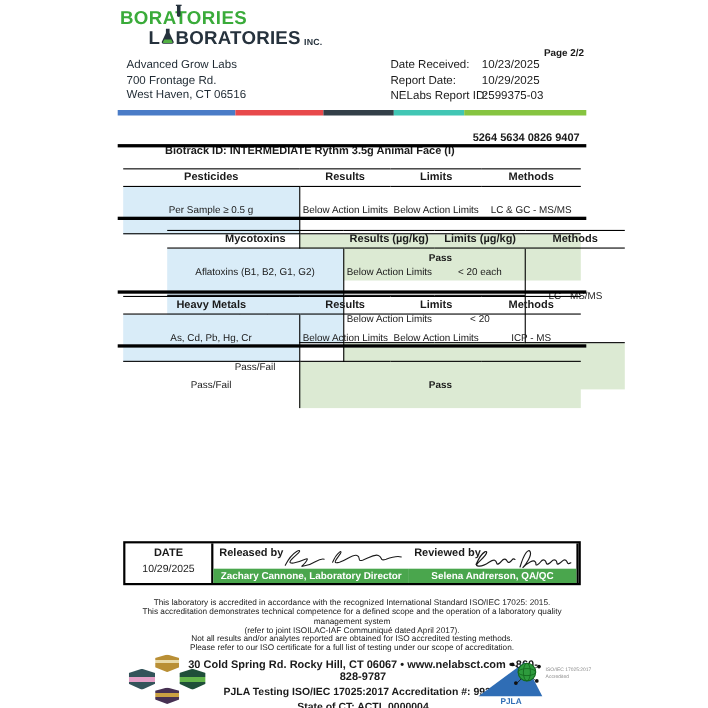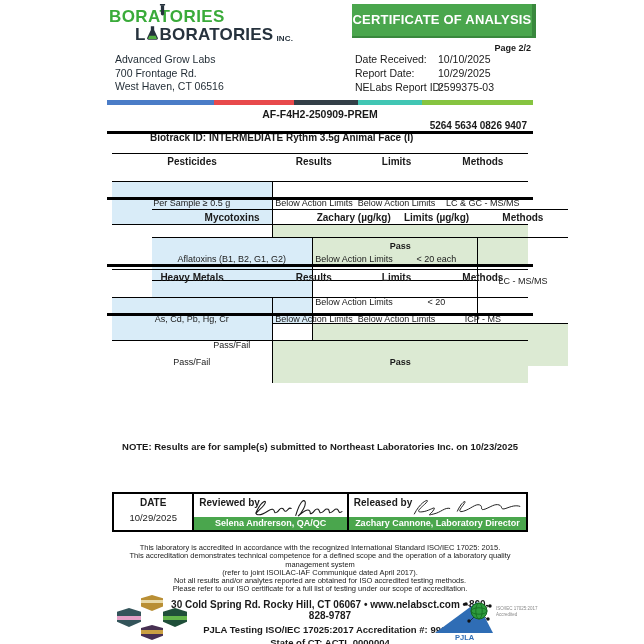--- a/index.html
+++ b/index.html
@@ -45,21 +45,21 @@
   .tl-1 { top:131px; }
   .tl-p { top:197px; } .tl-m { top:264px; } .tl-h { top:313px; }
 
   
   table.tbl { position:absolute; left:5px; width:416px; border-collapse:collapse;
               table-layout:fixed; border-top:1px solid #000; }
   .tbl-p { top:153px; } .tbl-m { top:209px;margin-left:40px; } .tbl-h { top:269px; }
   .tbl col.c1 { width:38.5%; } .tbl col.c2 { width:20%; }
   .tbl col.c3 { width:19.8%; } .tbl col.c4 { width:21.7%; }
   .tbl th { font-size:10px; font-weight:bold; text-align:center;
-            padding:2px 0 14px; border-bottom:1px solid #000; }
+            padding:2px 0 2px; border-bottom:1px solid #000; }
   .tbl td { font-size:9px; text-align:center; padding:16px 0; }
   .tbl tr.data td { border-bottom:1px solid #000; }
   td.analyte { background:#d9ecf8; border-right:1px solid #000; }
   td.method-merge { border-left:1px solid #000; border-bottom:1px solid #000; }
   td.pf { border-right:1px solid #000; }
   td.pass { background:#dcead3; font-weight:bold; }
 
   
   .note { position:absolute; top:441px; width:100%; text-align:center;
           font-size:9.5px; font-weight:bold; }
@@ -122,51 +122,49 @@
           <svg width="13" height="15" viewBox="0 0 14 16">
             <path d="M5.2 1.2 h3.6 v4.2 l3.9 8.2 a1.6 1.6 0 0 1 -1.4 2.3 H2.7 a1.6 1.6 0 0 1 -1.4 -2.3 L5.2 5.4 Z" fill="#26323d"></path>
             <path d="M3.6 11.6 h6.8 l1.2 2.6 a0.6 0.6 0 0 1 -0.5 0.9 H2.9 a0.6 0.6 0 0 1 -0.5 -0.9 Z" fill="#52b043"></path>
           </svg>
         </span>
         <span>BORATORIES</span>
         <span class="logo-inc">INC.</span>
       </div>
     </div>
 
-    <div class="banner">CERTIFICATE OF ANALYSIS</div>
     <div class="page-label">Page 2/2</div>
 
     <div class="client">
       <div>Advanced Grow Labs</div>
       <div>700 Frontage Rd.</div>
       <div>West Haven, CT 06516</div>
     </div>
 
     <div class="meta-row" style="top:53px;">
       <span class="meta-label">Date Received:</span>
-      <span class="meta-value">10/10/2025</span>
+      <span class="meta-value">10/23/2025</span>
     </div>
     <div class="meta-row" style="top:67px;">
       <span class="meta-label">Report Date:</span>
       <span class="meta-value">10/29/2025</span>
     </div>
     <div class="meta-row" style="top:81px;">
       <span class="meta-label">NELabs Report ID:</span>
       <span class="meta-value">2599375-03</span>
     </div>
 
     <div class="colorbar">
       <div class="cb-blue"></div>
       <div class="cb-red"></div>
       <div class="cb-navy"></div>
       <div class="cb-teal"></div>
       <div class="cb-green"></div>
     </div>
 
-    <div class="sample-id">AF-F4H2-250909-PREM</div>
     <div class="biotrack">Biotrack ID:  INTERMEDIATE Rythm 3.5g Animal Face (I)</div>
     <div class="sample-code">5264 5634 0826 9407</div>
     <div class="thickline tl-1"></div>
 
     <table class="tbl tbl-p">
       <colgroup>
           <col class="c1">
           <col class="c2">
           <col class="c3">
           <col class="c4">
@@ -195,21 +193,21 @@
     <table class="tbl tbl-m">
       <colgroup>
           <col class="c1">
           <col class="c2">
           <col class="c3">
           <col class="c4">
         </colgroup>
       <tbody>
           <tr>
         <th>Mycotoxins</th>
-        <th>Zachary (µg/kg)</th>
+        <th>Results (µg/kg)</th>
         <th>Limits (µg/kg)</th>
         <th>Methods</th>
       </tr>
       <tr class="data">
         <td class="analyte">Aflatoxins (B1, B2, G1, G2)</td>
         <td>Below Action Limits</td>
         <td>&lt; 20 each</td>
         <td class="method-merge" rowspan="2">LC - MS/MS</td>
       </tr>
       <tr class="data">
@@ -246,46 +244,45 @@
         <td>ICP - MS</td>
       </tr>
       <tr>
         <td class="pf">Pass/Fail</td>
         <td class="pass" colspan="3">Pass</td>
       </tr>
     </tbody>
       </table>
     <div class="thickline tl-h"></div>
 
-    <div class="note">NOTE: Results are for sample(s) submitted to Northeast Laboratories Inc. on  10/23/2025</div>
 
     <div class="sign">
       <div class="col col-date">
         <div class="sign-h">DATE</div>
         <div class="sign-date">10/29/2025</div>
+      </div>
+      <div class="col col-rel">
+        <div class="sign-label">Released by</div>
+        <span class="sig-svg">
+          <svg width="118" height="26" viewBox="0 0 170 32">
+            <path d="M12 26 C22 6,36 3,29 10 C22 17,12 24,23 23 C34 22,44 13,40 20 C36 27,28 29,40 26 C50 24,56 16,63 18" fill="none" stroke="#1b1b1b" stroke-width="1.4" stroke-linecap="round"></path>
+            <path d="M74 22 C80 8,88 5,84 11 C80 17,72 25,83 22 C93 19,100 11,106 13 C112 15,105 22,114 19 C122 16,128 11,134 13 C140 15,135 21,144 18 C152 15,158 13,164 15" fill="none" stroke="#1b1b1b" stroke-width="1.4" stroke-linecap="round"></path>
+          </svg>
+        </span>
+        <div class="greenbar">Zachary Cannone, Laboratory Director</div>
       </div>
       <div class="col col-rev">
         <div class="sign-label">Reviewed by</div>
         <span class="sig-svg">
           <svg width="100" height="26" viewBox="0 0 130 32">
             <path d="M14 24 C22 6,30 6,25 13 C20 20,10 25,17 26 C26 27,32 17,36 19 C40 21,37 25,41 23 C45 21,45 16,49 18 C51 19,51 23,54 21 C57 19,57 16,60 18" fill="none" stroke="#1b1b1b" stroke-width="1.4" stroke-linecap="round"></path>
             <path d="M66 27 C71 10,76 5,78 9 C80 13,74 23,69 28 C76 21,82 18,84 21 C86 23,83 26,87 24 C91 22,91 17,95 19 C98 21,96 25,100 23 C104 21,104 17,108 19 C111 21,108 25,112 23 C116 21,117 17,120 19 C123 21,121 25,126 22" fill="none" stroke="#1b1b1b" stroke-width="1.4" stroke-linecap="round"></path>
           </svg>
         </span>
         <div class="greenbar">Selena Andrerson, QA/QC</div>
-      </div>
-      <div class="col col-rel">
-        <div class="sign-label">Released by</div>
-        <span class="sig-svg">
-          <svg width="118" height="26" viewBox="0 0 170 32">
-            <path d="M12 26 C22 6,36 3,29 10 C22 17,12 24,23 23 C34 22,44 13,40 20 C36 27,28 29,40 26 C50 24,56 16,63 18" fill="none" stroke="#1b1b1b" stroke-width="1.4" stroke-linecap="round"></path>
-            <path d="M74 22 C80 8,88 5,84 11 C80 17,72 25,83 22 C93 19,100 11,106 13 C112 15,105 22,114 19 C122 16,128 11,134 13 C140 15,135 21,144 18 C152 15,158 13,164 15" fill="none" stroke="#1b1b1b" stroke-width="1.4" stroke-linecap="round"></path>
-          </svg>
-        </span>
-        <div class="greenbar">Zachary Cannone, Laboratory Director</div>
       </div>
     </div>
 
     <div class="disclaimer">
       <div>This laboratory is accredited in accordance with the recognized International Standard ISO/IEC 17025: 2015.</div>
       <div>This accreditation demonstrates technical competence for a defined scope and the operation of a laboratory quality management system</div>
       <div>(refer to joint ISOILAC-IAF Communiqué dated April 2017).</div>
       <div>Not all results and/or analytes reported are obtained for ISO accredited testing methods.</div>
       <div>Please refer to our ISO certificate for a full list of testing under our scope of accreditation.</div>
     </div>

